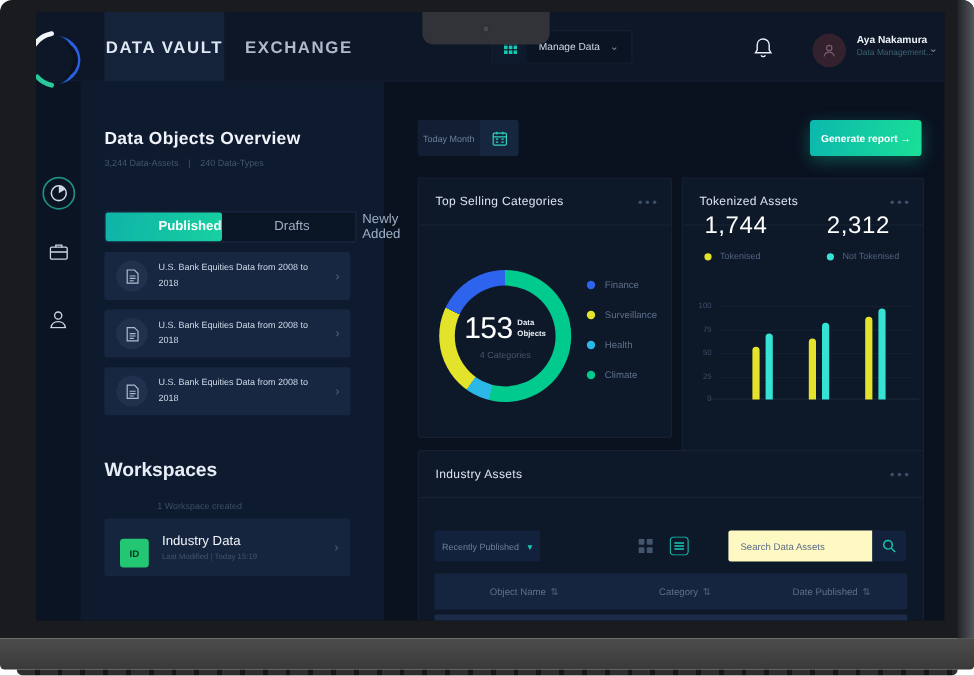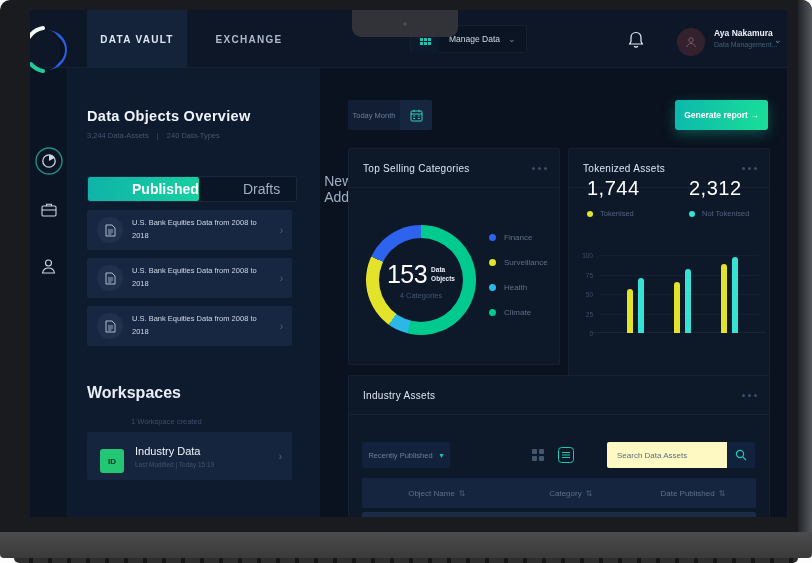--- a/index.html
+++ b/index.html
@@ -24,21 +24,21 @@
 
   
   .screen { position:absolute; left:30px; top:10px; width:757px; height:507px;
             background:#0a111f; overflow:hidden; color:#e8eef7; }
 
   
   .topbar { position:absolute; left:0; top:0; width:757px; height:58px;
             background:#0d1727; border-bottom:1px solid rgba(255,255,255,.04); }
   .logo { position:absolute; left:-7px; top:14px; width:52px; height:52px; z-index:5; }
   .navtab { position:absolute; top:0; height:58px; display:flex; align-items:center;
-            justify-content:center; font-size:10px; font-weight:bold; letter-spacing:1.3px;
+            justify-content:center; font-size:14px; font-weight:bold; letter-spacing:1.3px;
             color:#dfe7f2; cursor:pointer; }
   .navtab.active { background:#142339; }
   .tab-vault { left:57px; width:100px; }
   .tab-exchange { left:157px; width:124px; color:#aebbce; }
   .manage { position:absolute; left:380px; top:15px; height:28px; background:#0a1422;
             border:1px solid rgba(255,255,255,.05); border-radius:2px;
             display:flex; align-items:center; padding-right:10px; }
   .manage-ic { width:28px; height:28px; background:#0c1a2c; display:flex;
                align-items:center; justify-content:center; }
   .manage-lb { font-size:8.5px; color:#cfd9e8; margin:0 8px 0 10px; }
@@ -56,21 +56,21 @@
   .rail-ic { position:absolute; left:0; width:37px; display:flex; justify-content:center; cursor:pointer; }
 
   
   .lpanel { position:absolute; left:37px; top:58px; width:253px; height:449px; background:#0e1a2d; }
   .ov-title { position:absolute; left:20px; top:40px; font-size:14.5px; font-weight:bold;
               letter-spacing:.3px; color:#f0f4fa; }
   .ov-stats { position:absolute; left:20px; top:63px; font-size:7.5px; color:#44566f; }
   .ov-stats span { margin-right:6px; }
   .seg-tabs { position:absolute; left:20px; top:108px; width:210px; height:26px; display:flex;
               background:#0a1526; border:1px solid #1b2740; border-radius:2px; }
-  .seg { flex:1; display:flex; align-items:center; justify-content:center; font-size:14px;
+  .seg { flex:1; display:flex; align-items:center; justify-content:center; font-size:11px;
          color:#9fb0c6; cursor:pointer;padding-left:44px; }
   .seg.active { background:linear-gradient(100deg,#0fb3a8,#17d0a0); color:#fff;
                 font-weight:bold; border-radius:2px; }
   .doc-list { position:absolute; left:20px; top:142px; width:205px; }
   .doc-item { position:relative; height:40px; background:#182741; border-radius:2px;
               margin-bottom:8px; display:flex; align-items:center; cursor:pointer; }
   .doc-circ { width:26px; height:26px; border-radius:50%; background:#20304d; margin:0 9px 0 10px;
               display:flex; align-items:center; justify-content:center; flex:none; }
   .doc-txt { font-size:7.5px; line-height:1.7; color:#cdd8e7; width:125px; }
   .doc-chev { position:absolute; right:9px; color:#55647e; font-size:10px; }

